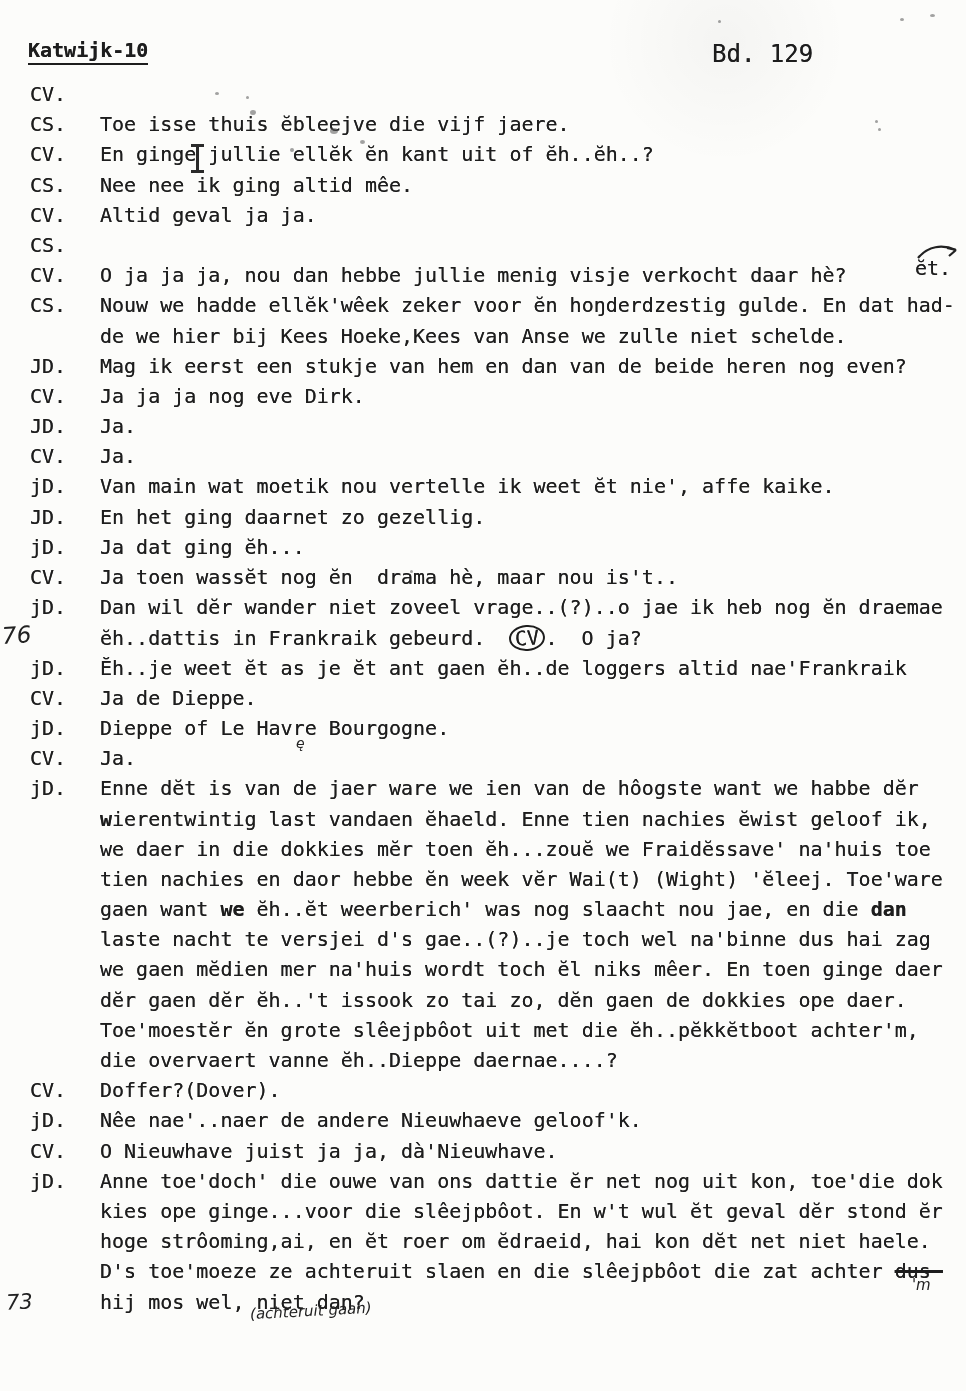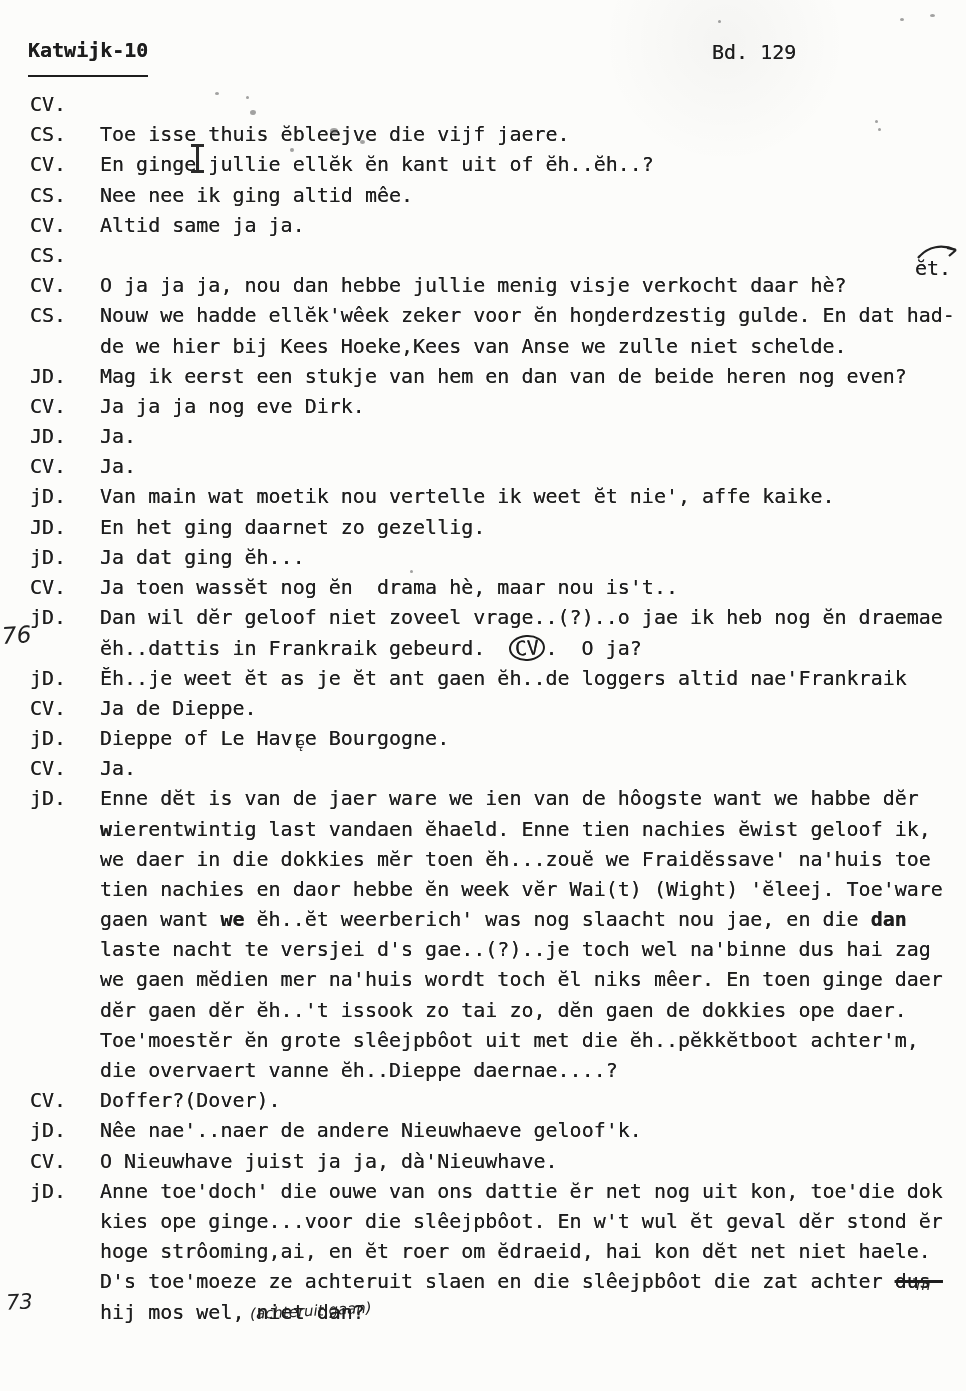--- a/index.html
+++ b/index.html
@@ -12,29 +12,29 @@
     font-family:"DejaVu Sans Mono", monospace;
     color:#1d1d1d;
     overflow:hidden;
   }
   .page *{box-sizing:border-box;}
   .header{position:absolute;top:38px;left:0;width:100%;height:34px;}
   .title{
     position:absolute;left:28px;top:0;
     font-size:20px;font-weight:bold;
     border-bottom:2px solid #1d1d1d;
-    padding-bottom:13px;
+    padding-bottom:1px;
     text-shadow:0 0 0.6px rgba(25,25,25,0.8);
   }
   .volume{
     position:absolute;left:712px;top:2px;
-    font-size:20px;
+    font-size:24px;
     text-shadow:0 0 0.6px rgba(25,25,25,0.8);
   }
-  .transcript{position:absolute;top:92px;left:0;width:864px;}
+  .transcript{position:absolute;top:82px;left:0;width:864px;}
   .row{display:flex;height:30.2px;align-items:flex-start;white-space:pre;}
   .spk{
     flex:0 0 70px;margin-left:30px;
     font-size:20px;
     text-shadow:0 0 0.6px rgba(25,25,25,0.8);
   }
   .txt{
     flex:1 1 auto;font-size:20px;
     text-shadow:0 0 0.6px rgba(25,25,25,0.8);
     white-space:pre;
@@ -79,34 +79,34 @@
   <div class="header">
     <span class="title">Katwijk-10</span>
     <span class="volume">Bd. 129</span>
   </div>
 
   <div class="transcript">
       <div class="row"><span class="spk">CV.</span></div>
       <div class="row"><span class="spk">CS.</span><span class="txt"><span class="n">Toe isse thuis ĕbleejve die vijf jaere.</span></span></div>
       <div class="row"><span class="spk">CV.</span><span class="txt"><span class="n">En ginge jullie ellĕk ĕn kant uit of ĕh..ĕh..?</span></span></div>
       <div class="row"><span class="spk">CS.</span><span class="txt"><span class="n">Nee nee ik ging altid mêe.</span></span></div>
-      <div class="row"><span class="spk">CV.</span><span class="txt"><span class="n">Altid same ja ja.</span></span></div>
+      <div class="row"><span class="spk">CV.</span><span class="txt"><span class="n">Altid geval ja ja.</span></span></div>
       <div class="row"><span class="spk">CS.</span></div>
       <div class="row"><span class="spk">CV.</span><span class="txt"><span class="n">O ja ja ja, nou dan hebbe jullie menig visje verkocht daar hè?</span></span></div>
       <div class="row"><span class="spk">CS.</span><span class="txt"><span class="n">Nouw we hadde ellĕk'wêek zeker voor ĕn hoŋderdzestig gulde. En dat had-</span></span></div>
       <div class="row"><span class="spk"></span><span class="txt"><span class="n">de we hier bij Kees Hoeke,Kees van Anse we zulle niet schelde.</span></span></div>
       <div class="row"><span class="spk">JD.</span><span class="txt"><span class="n">Mag ik eerst een stukje van hem en dan van de beide heren nog even?</span></span></div>
       <div class="row"><span class="spk">CV.</span><span class="txt"><span class="n">Ja ja ja nog eve Dirk.</span></span></div>
       <div class="row"><span class="spk">JD.</span><span class="txt"><span class="n">Ja.</span></span></div>
       <div class="row"><span class="spk">CV.</span><span class="txt"><span class="n">Ja.</span></span></div>
       <div class="row"><span class="spk">jD.</span><span class="txt"><span class="n">Van main wat moetik nou vertelle ik weet ĕt nie', affe kaike.</span></span></div>
       <div class="row"><span class="spk">JD.</span><span class="txt"><span class="n">En het ging daarnet zo gezellig.</span></span></div>
       <div class="row"><span class="spk">jD.</span><span class="txt"><span class="n">Ja dat ging ĕh...</span></span></div>
       <div class="row"><span class="spk">CV.</span><span class="txt"><span class="n">Ja toen wassĕt nog ĕn  drama hè, maar nou is't..</span></span></div>
-      <div class="row"><span class="spk">jD.</span><span class="txt"><span class="n">Dan wil dĕr geloof niet zoveel vrage..(?)..o jae ik heb nog ĕn draemae</span></span></div>
+      <div class="row"><span class="spk">jD.</span><span class="txt"><span class="n">Dan wil dĕr wander niet zoveel vrage..(?)..o jae ik heb nog ĕn draemae</span></span></div>
       <div class="row"><span class="spk"></span><span class="txt"><span class="n">ĕh..dattis in Frankraik gebeurd.  </span><span class="circled">CV</span><span class="n">.  O ja?</span></span></div>
       <div class="row"><span class="spk">jD.</span><span class="txt"><span class="n">Ĕh..je weet ĕt as je ĕt ant gaen ĕh..de loggers altid nae'Frankraik</span></span></div>
       <div class="row"><span class="spk">CV.</span><span class="txt"><span class="n">Ja de Dieppe.</span></span></div>
       <div class="row"><span class="spk">jD.</span><span class="txt"><span class="n">Dieppe of Le Havre Bourgogne.</span></span></div>
       <div class="row"><span class="spk">CV.</span><span class="txt"><span class="n">Ja.</span></span></div>
       <div class="row"><span class="spk">jD.</span><span class="txt"><span class="n">Enne dĕt is van de jaer ware we ien van de hôogste want we habbe dĕr</span></span></div>
       <div class="row"><span class="spk"></span><span class="txt"><span class="bold">w</span><span class="n">ierentwintig last vandaen ĕhaeld. Enne tien nachies ĕwist geloof ik,</span></span></div>
       <div class="row"><span class="spk"></span><span class="txt"><span class="n">we daer in die dokkies mĕr toen ĕh...zouĕ we Fraidĕssave' na'huis toe</span></span></div>
       <div class="row"><span class="spk"></span><span class="txt"><span class="n">tien nachies en daor hebbe ĕn week vĕr Wai(t) (Wight) 'ĕleej. Toe'ware</span></span></div>
       <div class="row"><span class="spk"></span><span class="txt"><span class="n">gaen want </span><span class="bold">we</span><span class="n"> ĕh..ĕt weerberich' was nog slaacht nou jae, en die </span><span class="bold">dan</span></span></div>

